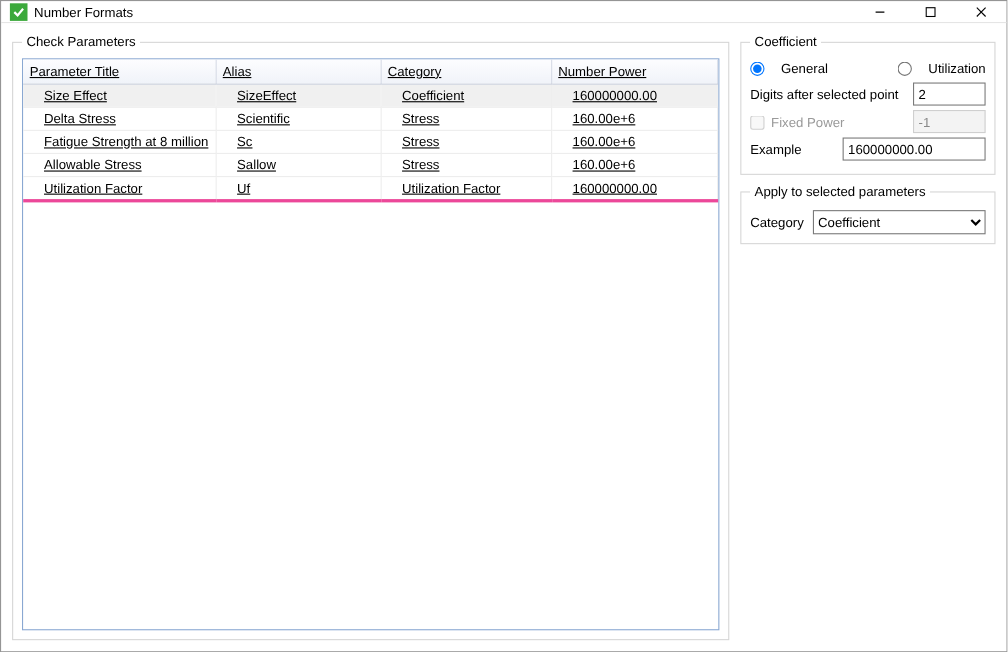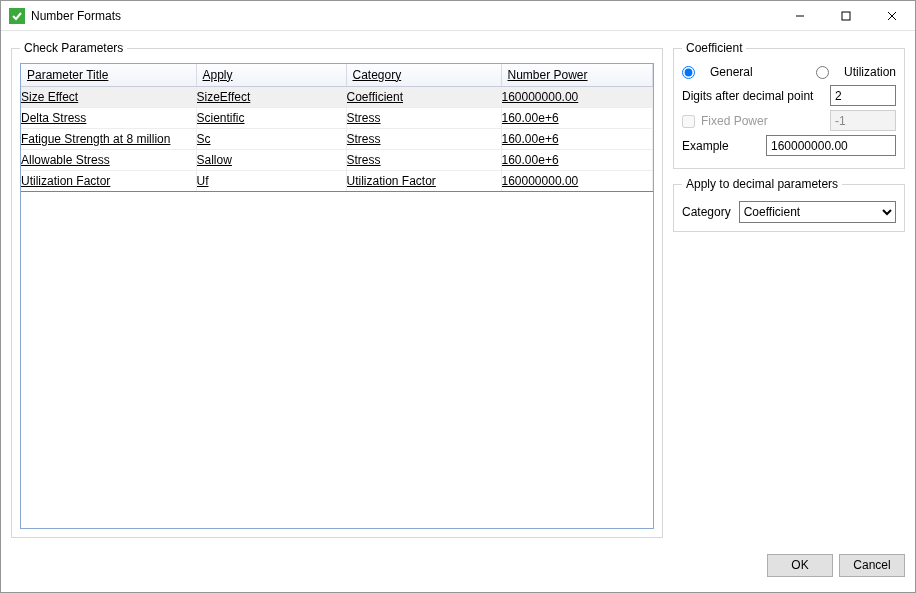--- a/index.html
+++ b/index.html
@@ -10,21 +10,21 @@
     color: #000;
     background: #fff;
   }
   .window {
     width: 916px; height: 593px;
     border: 1px solid #959595;
     display: flex; flex-direction: column;
     background: #fff;
   }
   .titlebar {
-    height: 30px;
+    height: 20px;
     display: flex; align-items: center;
     padding: 0 0 0 8px;
     border-bottom: 1px solid #e5e5e5;
   }
   .titlebar .app-icon {
     width: 16px; height: 16px;
     background: #3ba93b;
     display: inline-flex; align-items: center; justify-content: center;
     margin-right: 6px;
   }
@@ -72,27 +72,27 @@
     border-right: 1px solid #d6dbe6;
     border-bottom: 1px solid #c7ccd9;
     text-align: left;
     font-weight: normal;
     padding: 3px 6px;
     height: 22px;
   }
   tbody td {
     border-right: 1px solid #ededed;
     border-bottom: 1px solid #ededed;
-    padding: 3px 0;
+    padding: 3px 19px;
     height: 21px;
     white-space: nowrap;
     overflow: hidden;
     text-overflow: clip;
   }
-  tbody tr:last-child td { border-bottom: 1px solid #ec4899; }
+  tbody tr:last-child td { border-bottom: 3px solid #ec4899; }
   tbody tr.selected td { background: #f0f0f0; }
 
   .form-row {
     display: flex; align-items: center;
     gap: 6px;
     margin: 4px 0;
   }
   .form-row label { flex: 1; }
   .form-row .inp {
     width: 66px;
@@ -188,21 +188,21 @@
           <table>
             <colgroup>
               <col class="col-title">
                 <col class="col-alias">
                 <col class="col-cat">
                 <col class="col-fmt">
             </colgroup>
             <thead>
               <tr>
                 <th>Parameter Title</th>
-                <th>Apply</th>
+                <th>Alias</th>
                 <th>Category</th>
                 <th>Number Power</th>
               </tr>
             </thead>
             <tbody id="param-body">
                 <tr class="selected">
                   <td>Size Effect</td>
                   <td>SizeEffect</td>
                   <td>Coefficient</td>
                   <td>160000000.00</td>
@@ -247,49 +247,45 @@
             <input type="radio" id="r-gen" name="fmt" checked="" style="">
             <label for="r-gen">General</label>
           </span>
           <span class="radio-item">
             <input type="radio" id="r-sci" name="fmt" style="">
             <label for="r-sci">Utilization</label>
           </span>
         </div>
 
         <div class="form-row">
-          <label>Digits after decimal point</label>
+          <label>Digits after selected point</label>
           <input type="text" class="inp" value="2" style="">
         </div>
 
         <div class="form-row">
           <span style="display:flex;align-items:flex-end;gap:6px;flex:1">
             <input type="checkbox" id="fp" disabled="" style="">
             <label for="fp" class="disabled-label">Fixed Power</label>
           </span>
           <input type="text" class="inp" id="fp-val" disabled="" value="-1" style="">
         </div>
 
         <div class="form-row example-row">
           <label>Example</label>
           <input type="text" readonly="" value="160000000.00" style="">
         </div>
       </fieldset>
 
       <fieldset>
-        <legend>Apply to decimal parameters</legend>
+        <legend>Apply to selected parameters</legend>
         <div class="apply-row">
           <label>Category</label>
           <select>
             <option>Coefficient</option>
           </select>
         </div>
       </fieldset>
 
     </div>
   </div>
 
-  <div class="footer">
-    <button class="btn">OK</button>
-    <button class="btn">Cancel</button>
-  </div>
 
 </div>
 
 </body></html>

